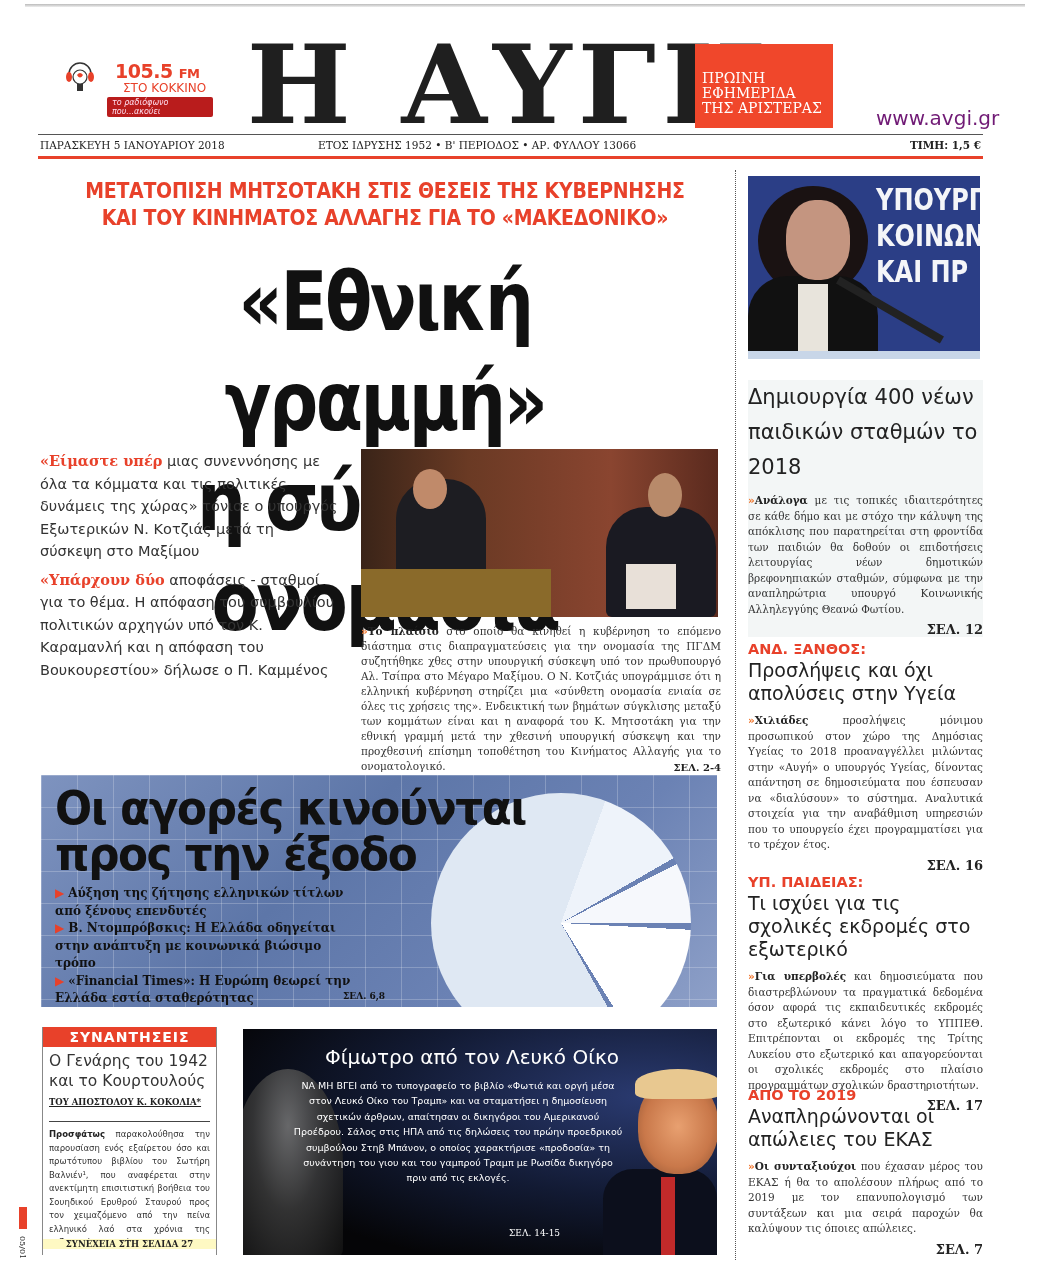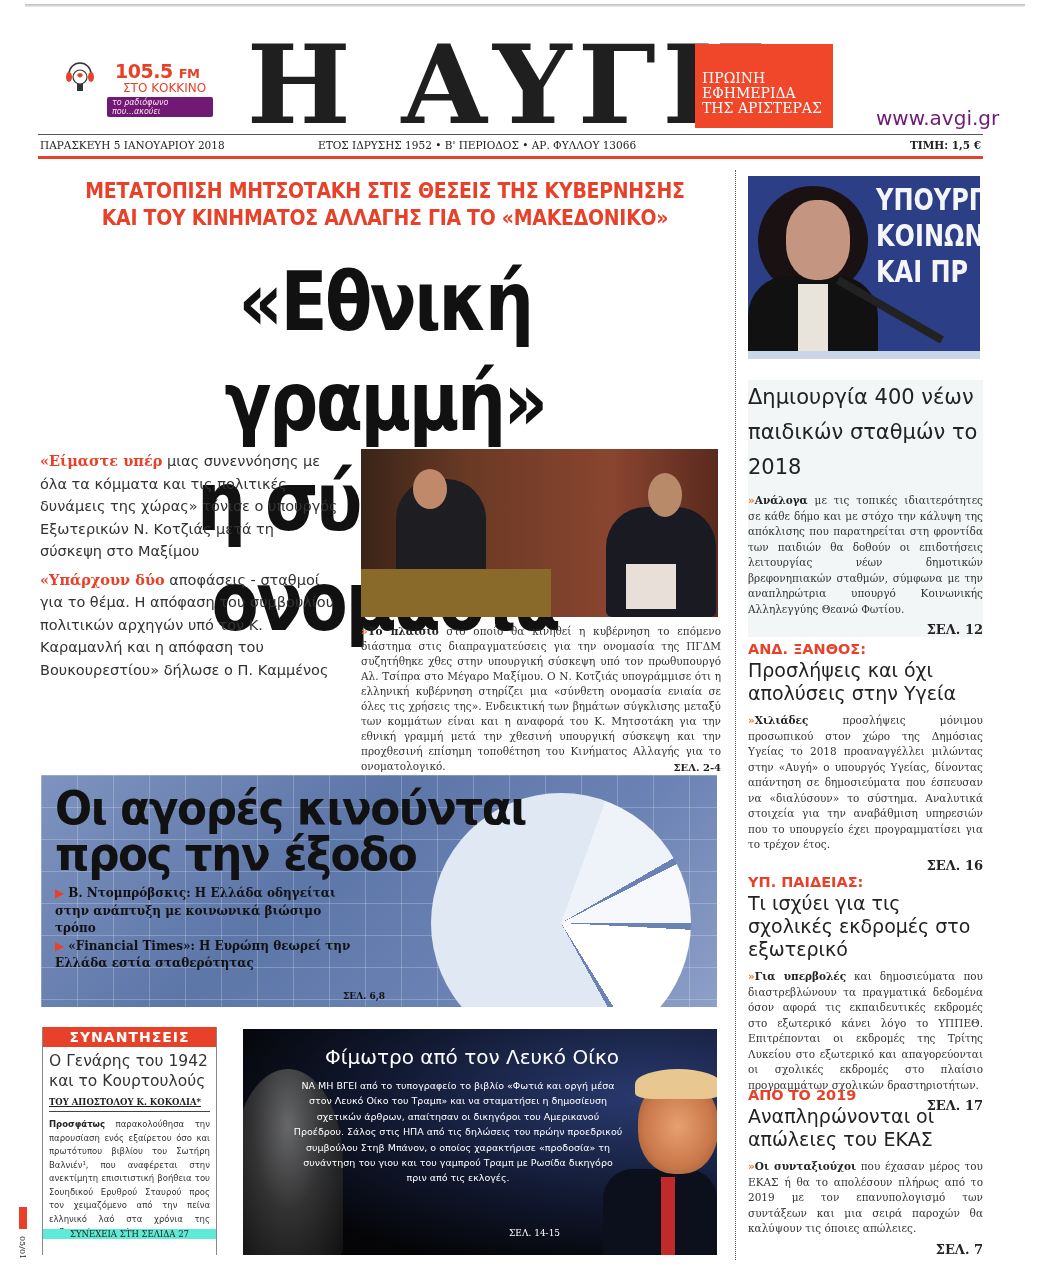--- a/index.html
+++ b/index.html
@@ -5,21 +5,21 @@
   * { box-sizing: border-box; margin: 0; padding: 0; }
   body { width: 1052px; height: 1280px; background: #fff; font-family: "DejaVu Serif", serif; color: #222; position: relative; overflow: hidden; }
   .top-rule { position: absolute; left: 25px; top: 4px; width: 1000px; height: 3px; background: linear-gradient(#bbb, #eee); }
 
   
   .radio { position: absolute; left: 65px; top: 56px; width: 148px; height: 60px; }
   .radio .bulb { position: absolute; left: 0; top: 2px; width: 30px; height: 40px; }
   .radio .freq { position: absolute; left: 50px; top: 4px; font-family: "DejaVu Sans", sans-serif; font-weight: bold; color: #e8412a; font-size: 19px; letter-spacing: -0.5px; }
   .radio .freq small { font-size: 13px; }
   .radio .name { position: absolute; left: 58px; top: 25px; font-family: "DejaVu Sans", sans-serif; color: #e8412a; font-size: 12px; }
-  .radio .slogan { position: absolute; left: 42px; top: 41px; background: #701a75; color: #fde; font-size: 8px; padding: 1px 5px; border-radius: 2px; font-style: italic; font-family: "DejaVu Sans", sans-serif; }
+  .radio .slogan { position: absolute; left: 42px; top: 41px; background: #b91c1c; color: #fde; font-size: 8px; padding: 1px 5px; border-radius: 2px; font-style: italic; font-family: "DejaVu Sans", sans-serif; }
 
   .logo { position: absolute; left: 252px; top: 30px; font-family: "DejaVu Serif", serif; font-weight: 900; font-size: 108px; line-height: 110px; letter-spacing: 6px; color: #1f1f1f; transform: scaleX(1.02); }
   .tagline-box { position: absolute; left: 695px; top: 44px; width: 138px; height: 84px; background: #f0472b; color: #fff; padding: 27px 0 0 7px; font-size: 14px; line-height: 15px; }
   .site-url { position: absolute; left: 876px; top: 106px; font-family: "DejaVu Sans", sans-serif; font-size: 20px; color: #701a75; }
 
   .meta-bar { position: absolute; left: 38px; top: 134px; width: 945px; height: 20px; border-top: 1.5px solid #555; font-size: 10.5px; color: #222; }
   .meta-bar span { position: absolute; top: 4px; }
   .meta-date { left: 2px; }
   .meta-issue { left: 280px; }
   .meta-price { right: 2px; font-weight: bold; }
@@ -52,24 +52,24 @@
   .markets .pie { position: absolute; left: 390px; top: 18px; width: 260px; height: 260px; border-radius: 50%; background: conic-gradient(from 20deg, #eef3fa 0deg 40deg, #6b82b4 40deg 43deg, #f6f8fc 43deg 70deg, #6b82b4 70deg 73deg, #fff 73deg 128deg, #6b82b4 128deg 131deg, #dfe8f3 131deg 360deg); }
   .markets .title { position: absolute; left: 14px; top: 10px; font-family: "DejaVu Sans", sans-serif; font-weight: bold; font-size: 46px; line-height: 46px; color: #111; letter-spacing: -1.5px; transform: scaleX(0.95); transform-origin: left; }
   .markets ul { position: absolute; left: 14px; top: 110px; list-style: none; font-size: 12px; line-height: 17.5px; color: #111; font-weight: bold; width: 300px; }
   .markets li .tri { color: #e8412a; margin-right: 4px; }
   .markets .ref { position: absolute; left: 302px; top: 216px; font-size: 9px; font-weight: bold; color: #111; }
 
   
   .synant { position: absolute; left: 42px; top: 1027px; width: 175px; height: 228px; border-left: 1px solid #888; border-right: 1px solid #888; }
   .synant .head { background: #e8412a; color: #fff; text-align: center; font-family: "DejaVu Sans", sans-serif; font-weight: bold; font-size: 14px; padding: 2px 0; letter-spacing: 1px; }
   .synant .title { font-family: "DejaVu Sans", sans-serif; font-size: 15.5px; line-height: 20px; color: #333; padding: 4px 6px 0 6px; }
-  .synant .byline { font-size: 8.5px; font-weight: bold; margin: 6px 6px 0 6px; padding-bottom: 4px; border-bottom: 1px solid #444; text-decoration: underline; }
+  .synant .byline { font-size: 8.5px; font-weight: bold; margin: 6px 6px 0 6px; padding-bottom: 14px; border-bottom: 1px solid #444; text-decoration: underline; }
   .synant .body { font-family: "DejaVu Sans", sans-serif; font-size: 8.5px; line-height: 13.5px; padding: 6px 6px 0 6px; text-align: justify; color: #333; }
   .synant .body b { color: #222; }
-  .synant .cont { position: absolute; bottom: 16px; left: 0; width: 100%; text-align: center; font-size: 8.5px; font-weight: normal; background: #5eead4; }
+  .synant .cont { position: absolute; bottom: 6px; left: 0; width: 100%; text-align: center; font-size: 8.5px; font-weight: bold; background: #fef9c3; }
 
   
   .whitehouse { position: absolute; left: 243px; top: 1029px; width: 474px; height: 226px; background: radial-gradient(ellipse at 85% 30%, #2a3a70 0%, #121a33 45%, #050507 80%); overflow: hidden; }
   .whitehouse .bannon { position: absolute; left: -10px; top: 40px; width: 110px; height: 190px; background: radial-gradient(ellipse at 50% 30%, #777 0%, #3a3a3a 45%, #111 100%); border-radius: 50% 50% 10px 10px; opacity: 0.85; }
   .whitehouse .trump-face { position: absolute; left: 395px; top: 50px; width: 80px; height: 95px; background: radial-gradient(ellipse at 50% 50%, #e8a070 0%, #c9784a 60%, #8a5030 100%); border-radius: 45% 45% 45% 45%; }
   .whitehouse .trump-hair { position: absolute; left: 392px; top: 40px; width: 86px; height: 30px; background: #e8c890; border-radius: 50% 50% 20% 20%; }
   .whitehouse .trump-suit { position: absolute; left: 360px; top: 140px; width: 114px; height: 90px; background: #0c0f1c; border-radius: 30px 30px 0 0; }
   .whitehouse .trump-tie { position: absolute; left: 418px; top: 148px; width: 14px; height: 78px; background: #c12a2a; }
   .whitehouse h2 { position: absolute; left: 0; top: 16px; width: 458px; text-align: center; color: #fff; font-family: "DejaVu Sans", sans-serif; font-weight: normal; font-size: 20px; }
   .whitehouse .body { position: absolute; left: 50px; top: 49px; width: 330px; color: #fff; font-family: "DejaVu Sans", sans-serif; font-size: 9.5px; line-height: 15.4px; text-align: center; }
@@ -164,20 +164,21 @@
 </div>
 
 <div class="markets">
   <div class="grid"></div>
   <div class="pie"></div>
   <div class="title">
     <div>Οι αγορές κινούνται</div>
     <div>προς την έξοδο</div>
   </div>
   <ul>
+    <li><span class="tri">▶</span><span>Αύξηση της ζήτησης ελληνικών τίτλων από ξένους επενδυτές</span></li>
     <li><span class="tri">▶</span><span>Β. Ντομπρόβσκις: Η Ελλάδα οδηγείται στην ανάπτυξη με κοινωνικά βιώσιμο τρόπο</span></li>
     <li><span class="tri">▶</span><span>«Financial Times»: Η Ευρώπη θεωρεί την Ελλάδα εστία σταθερότητας</span></li>
   </ul>
   <div class="ref">ΣΕΛ. 6,8</div>
 </div>
 
 <div class="synant">
   <div class="head">ΣΥΝΑΝΤΗΣΕΙΣ</div>
   <div class="title">Ο Γενάρης του 1942 και το Κουρτουλούς</div>
   <div class="byline">ΤΟΥ ΑΠΟΣΤΟΛΟΥ Κ. ΚΟΚΟΛΙΑ*</div>

